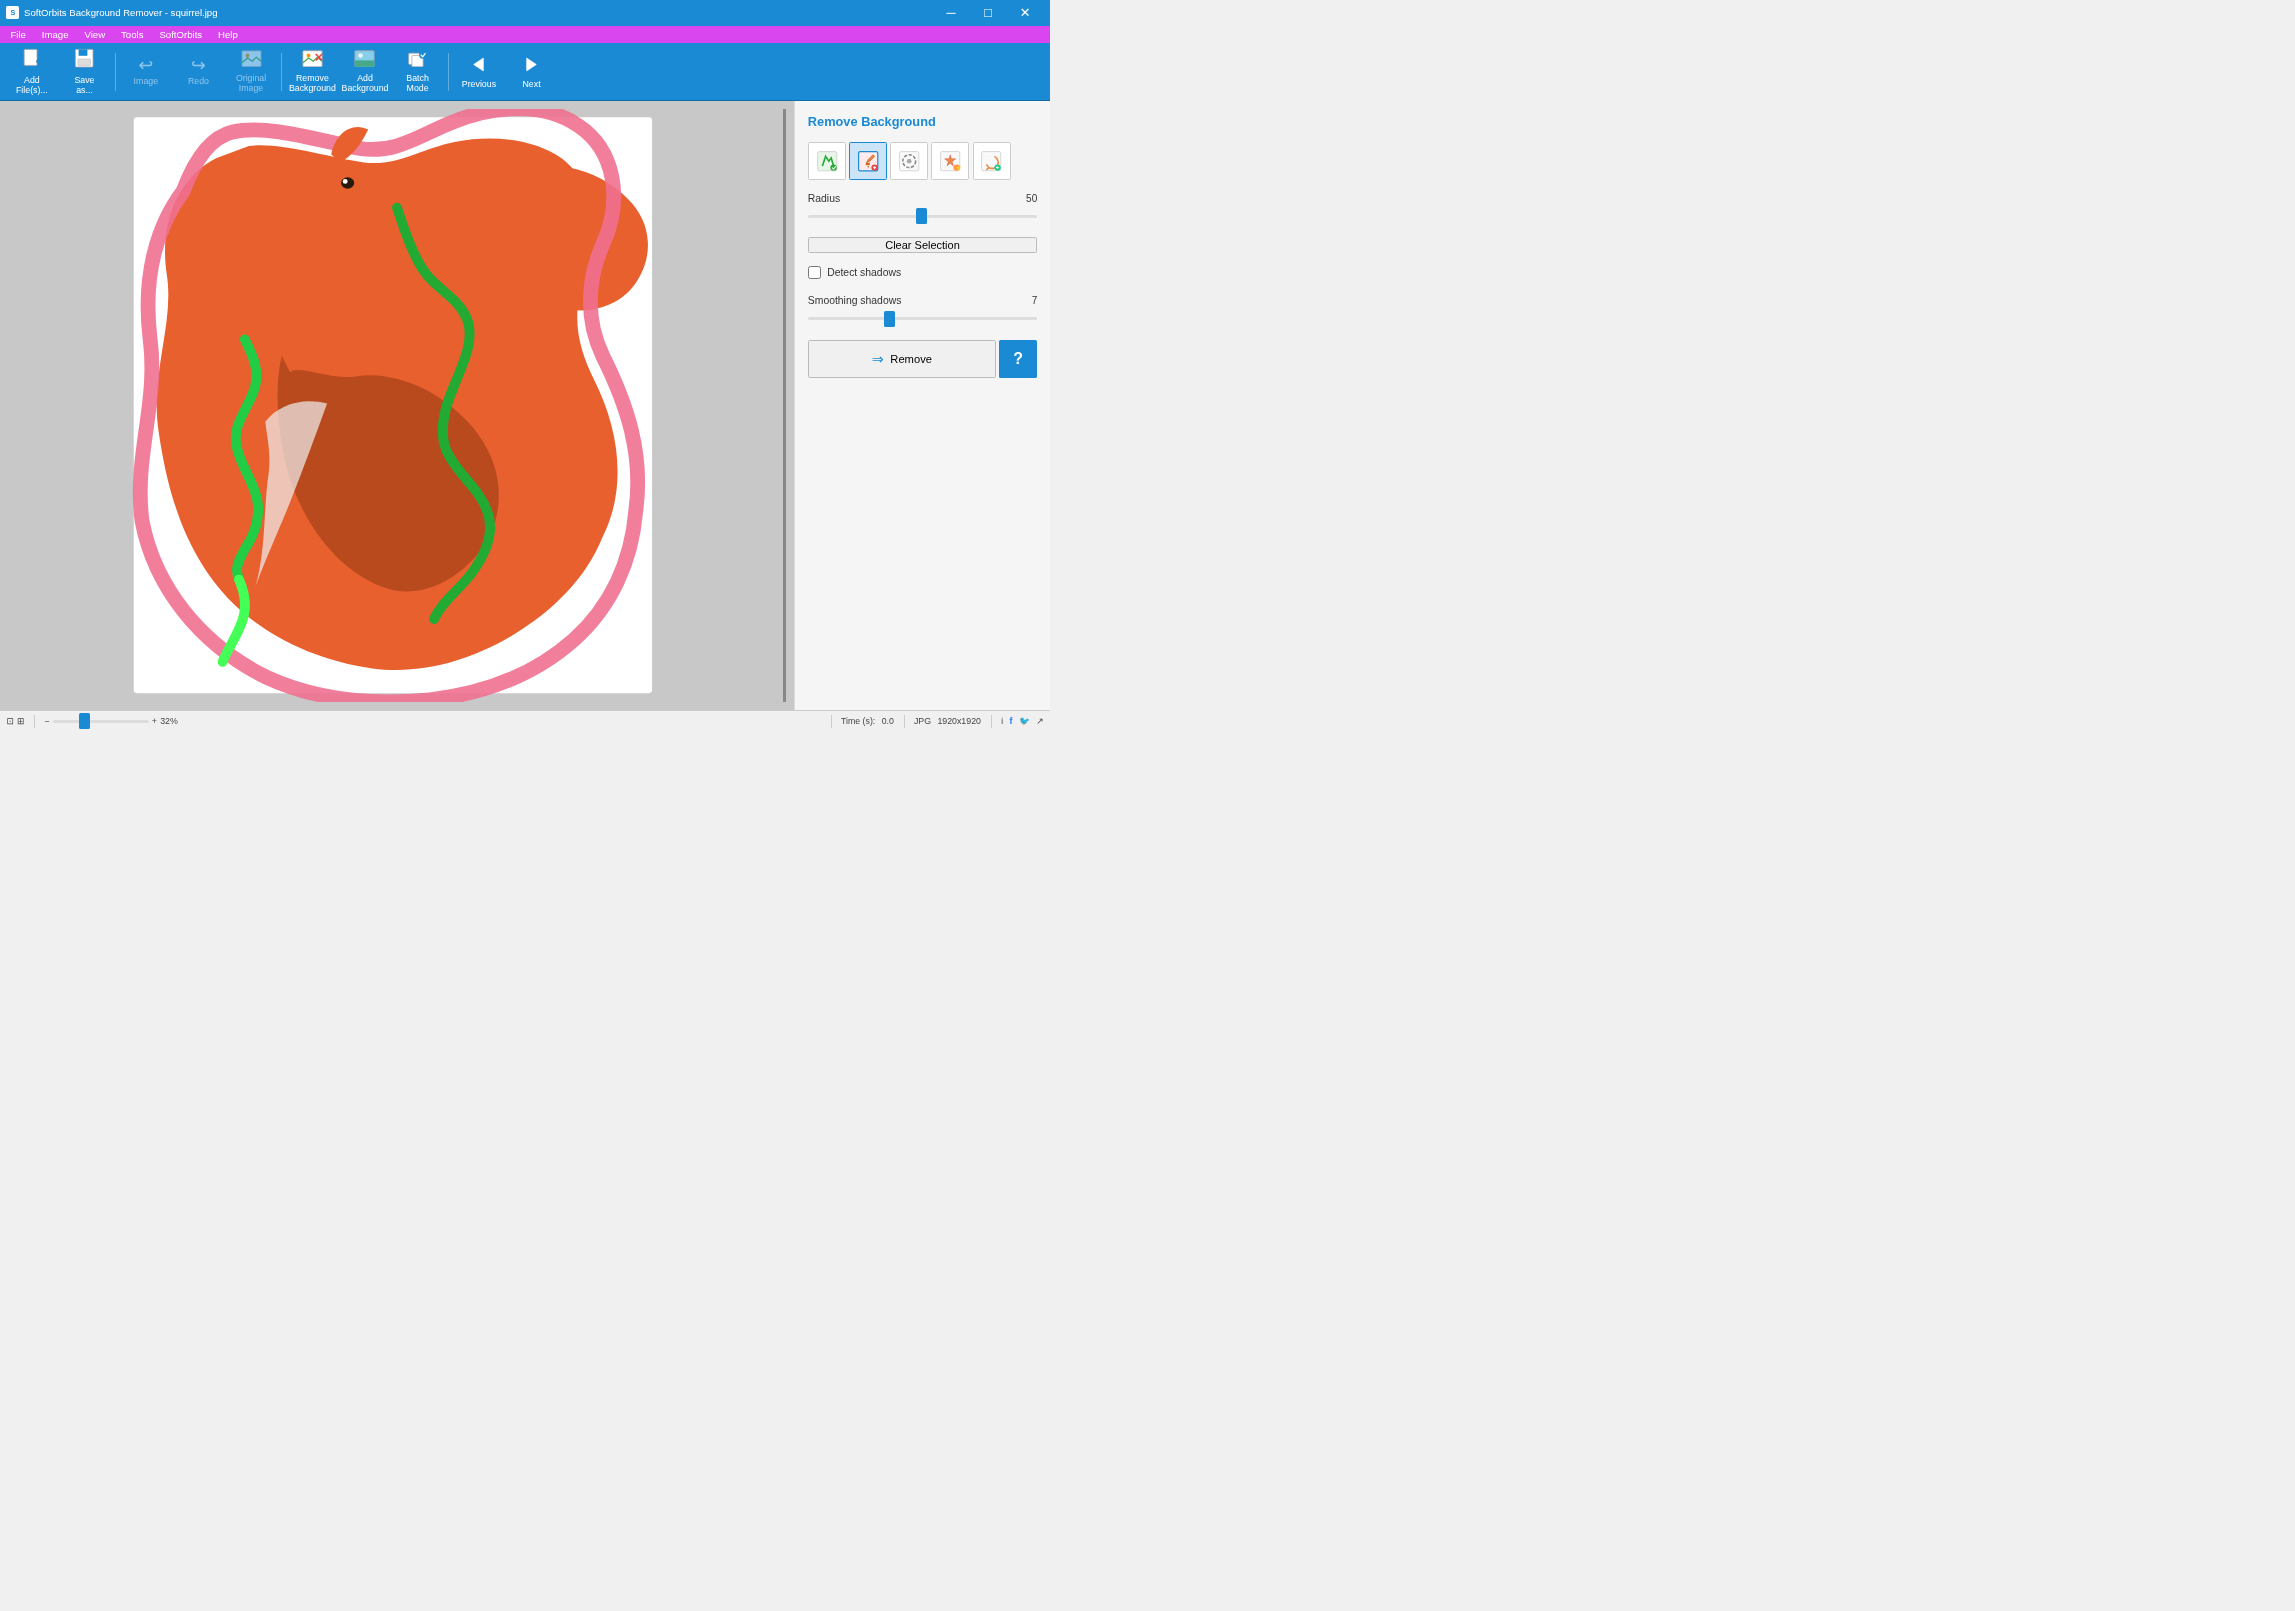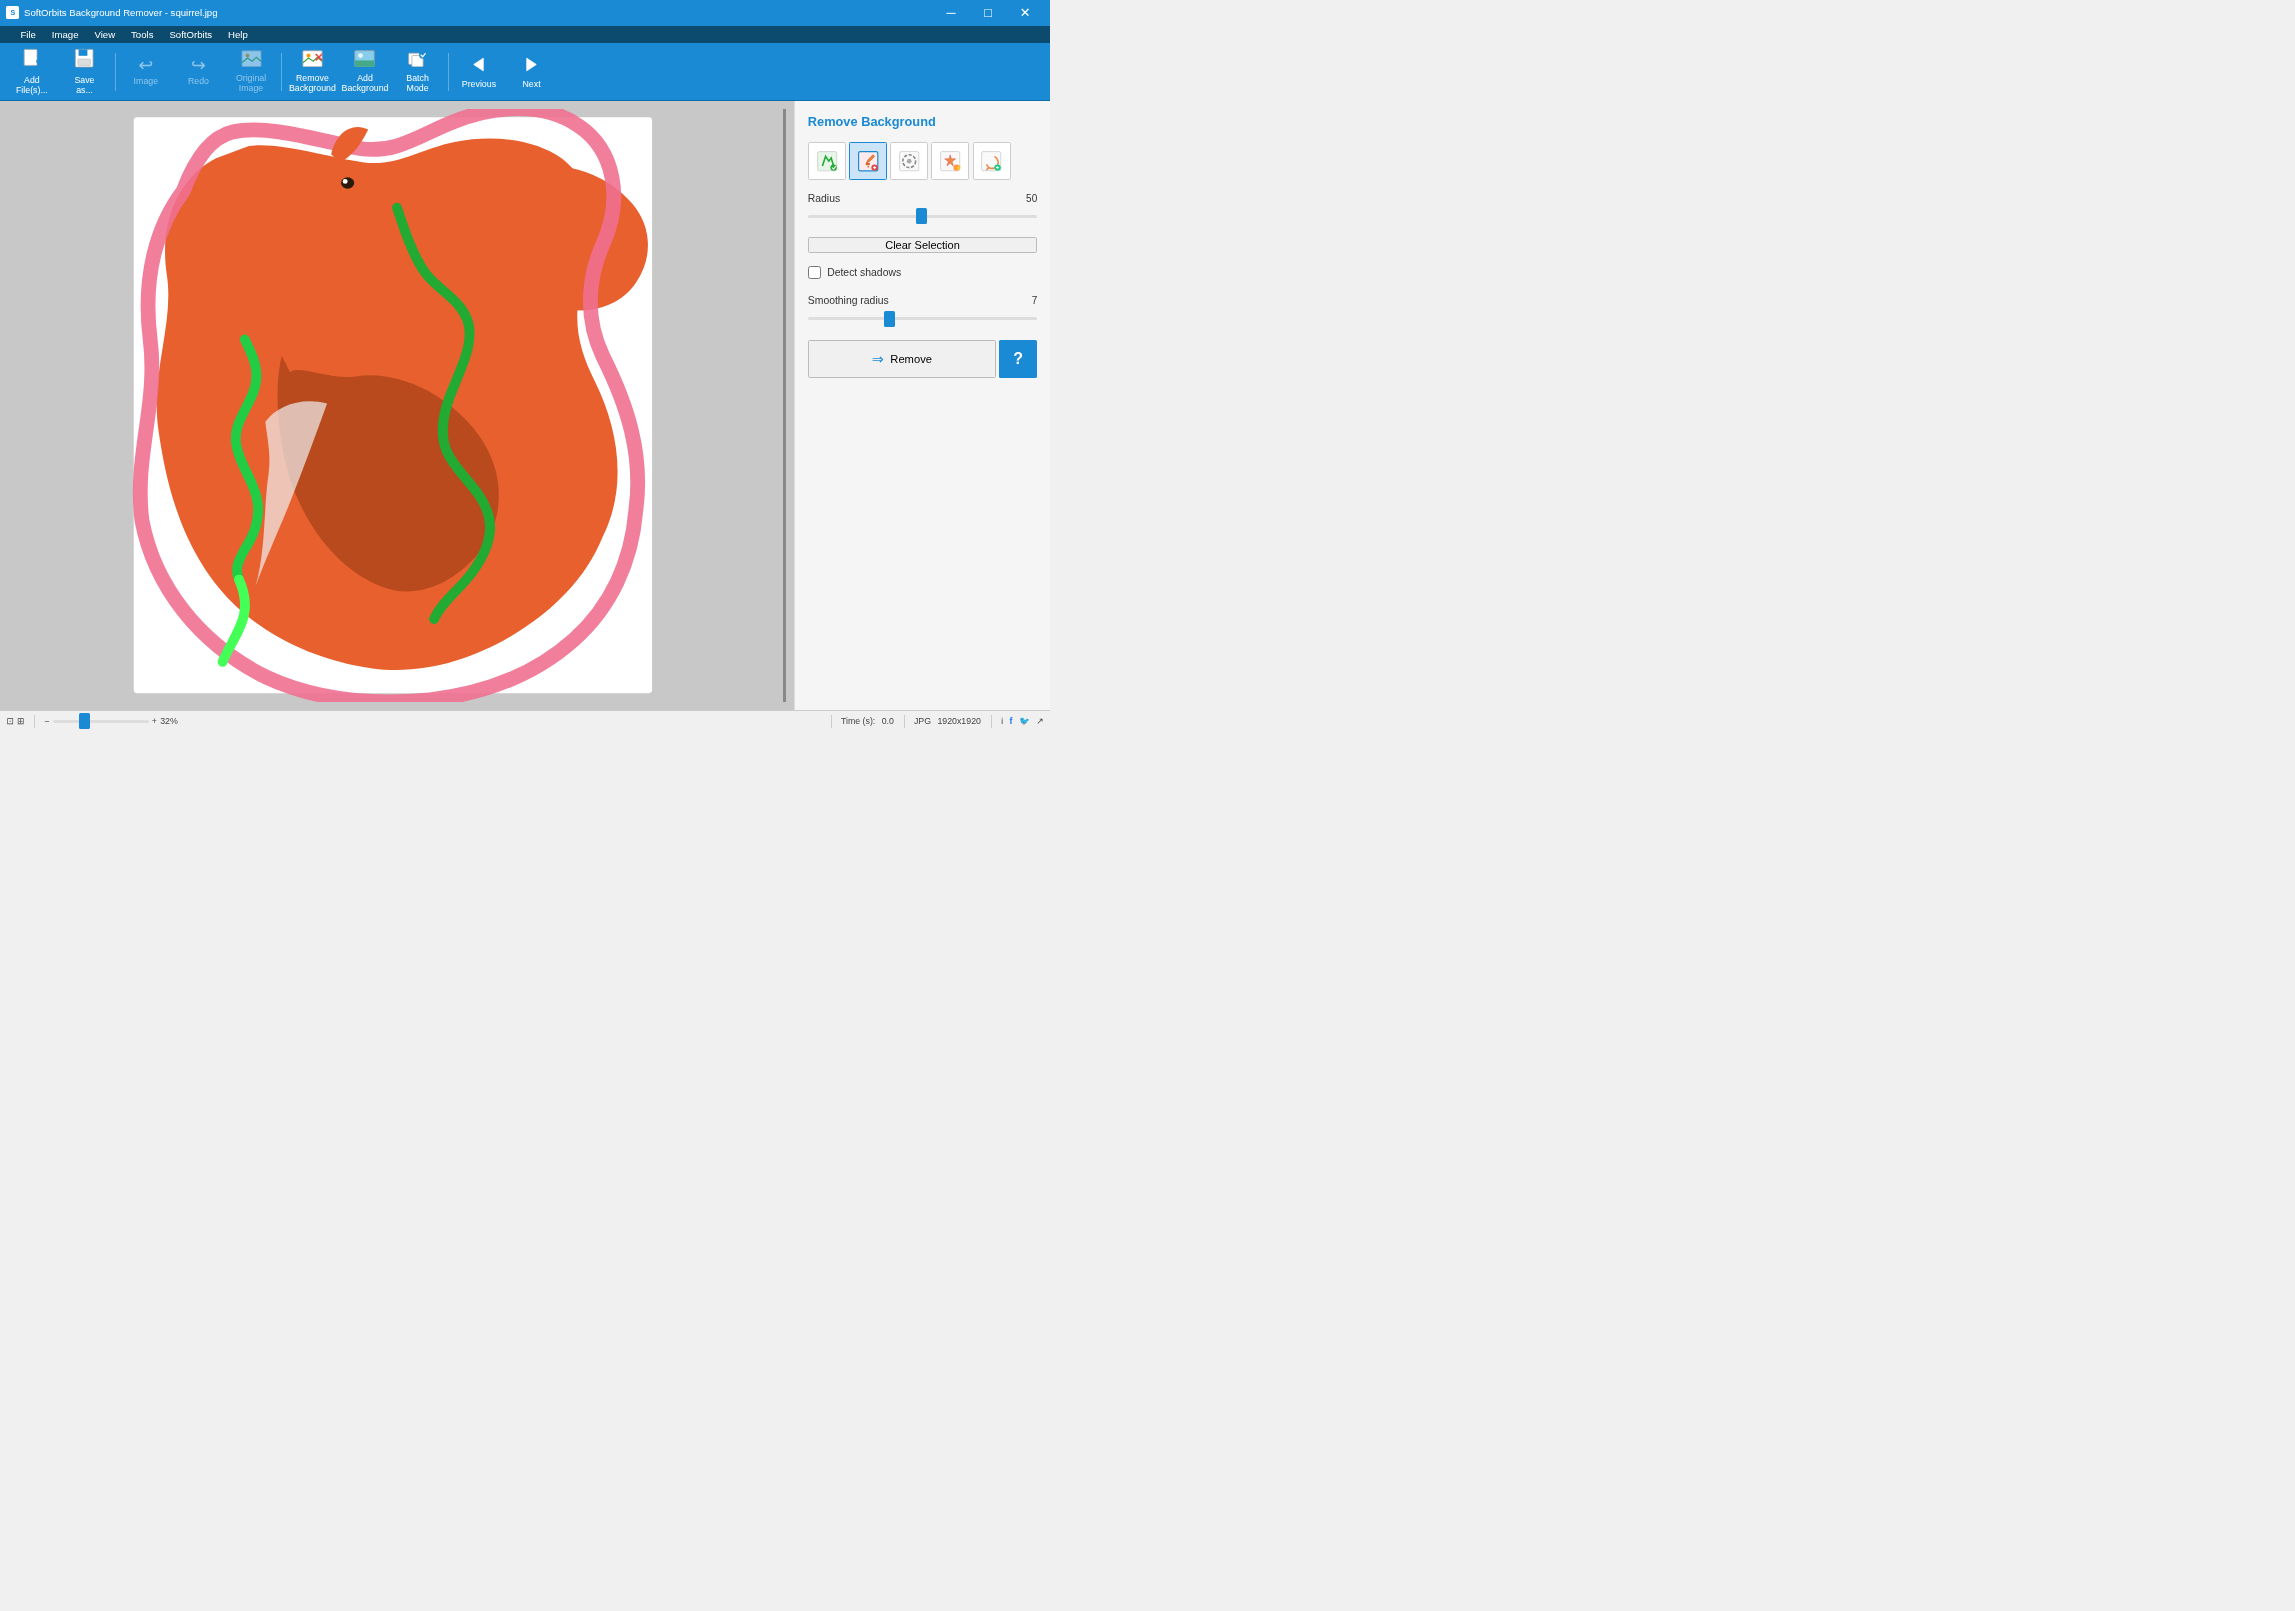--- a/index.html
+++ b/index.html
@@ -15,26 +15,26 @@
       padding: 0 6.4px;
       justify-content: space-between;
     }
     .title-bar-left { display: flex; align-items: center; gap: 4.8px; font-size: 9.6px; }
     .title-bar-icon { width: 12.8px; height: 12.8px; background: #fff; border-radius: 1.6px; display: flex; align-items: center; justify-content: center; font-size: 7.2px; color: #1a8ad4; font-weight: bold; }
     .title-bar-controls { display: flex; gap: 0; }
     .title-bar-btn { width: 37px; height: 25.6px; display: flex; align-items: center; justify-content: center; cursor: pointer; color: white; font-size: 12.8px; }
 
     
     .menu-bar {
-      background: #0c4a6e;
+      background: #d946ef;
       color: white;
       height: 17.6px;
       display: flex;
       align-items: center;
-      padding: 0 14px;
+      padding: 0 4px;
       gap: 3.2px;
     }
     .menu-item { padding: 1.6px 6.4px; cursor: pointer; font-size: 9.6px; border-radius: 1.6px; }
 
     
     .toolbar {
       background: #1a8ad4;
       height: 58px;
       display: flex;
       align-items: center;
@@ -482,21 +482,21 @@
 
     
     <div class="checkbox-row">
       <input type="checkbox" id="detectShadows" style="">
       <label class="checkbox-label" for="detectShadows">Detect shadows</label>
     </div>
 
     
     <div class="section">
       <div class="section-row">
-        <span class="section-label">Smoothing radius</span>
+        <span class="section-label">Smoothing shadows</span>
         <span class="section-value">7</span>
       </div>
       <div class="slider-container">
         <input type="range" min="0" max="20" value="7" style="width: 100%;">
       </div>
     </div>
 
     
     <div class="remove-area">
       <button class="remove-btn">

